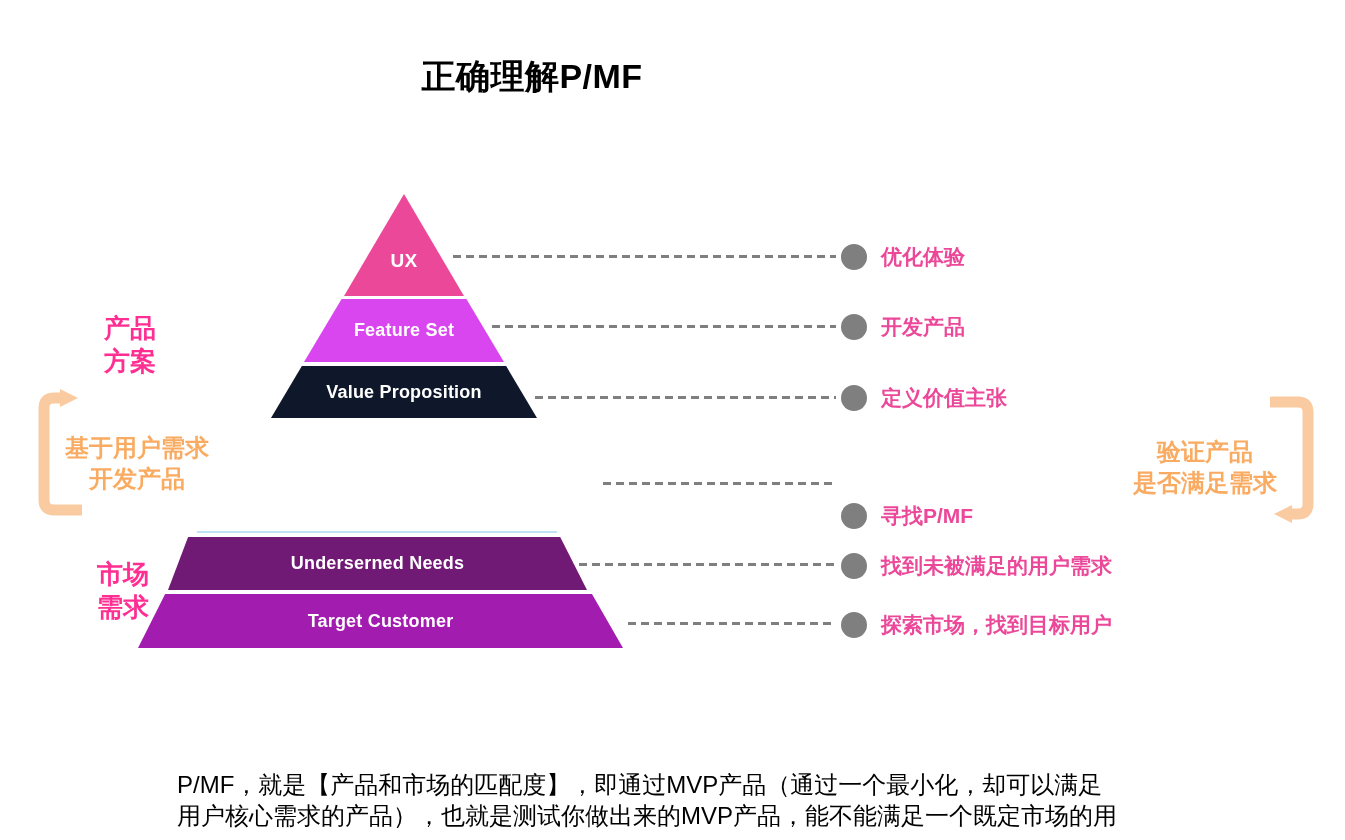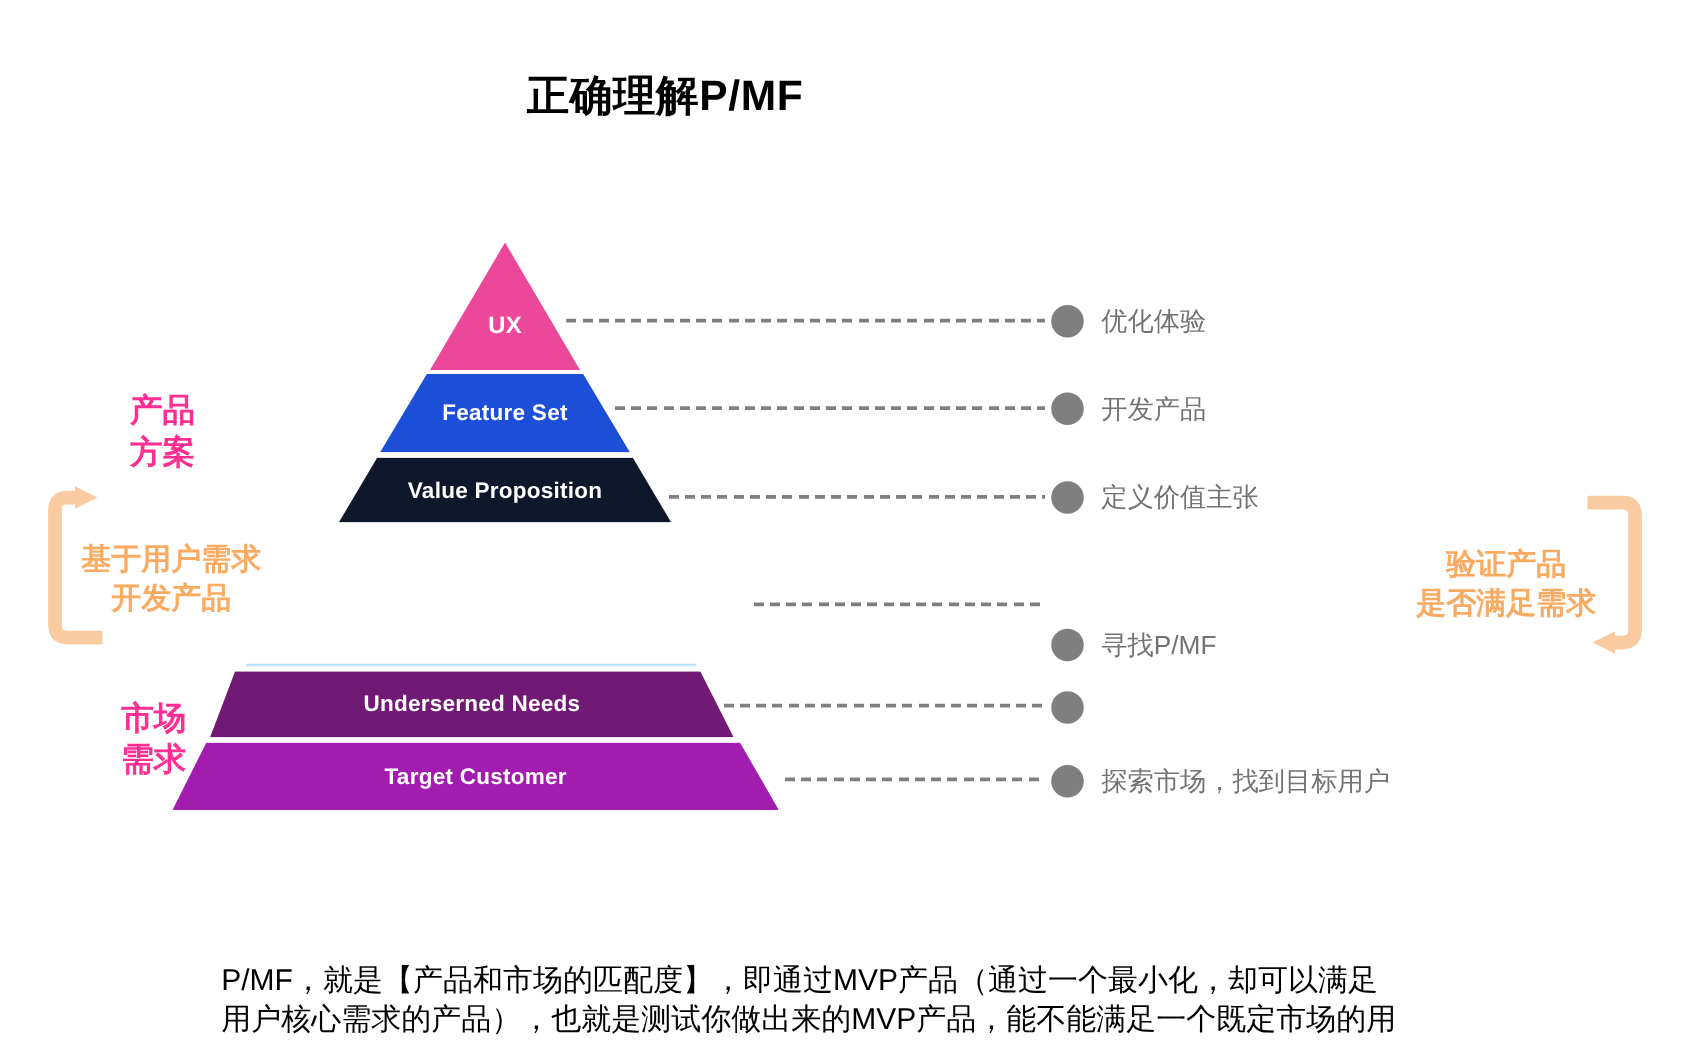--- a/index.html
+++ b/index.html
@@ -10,21 +10,21 @@
   }
   .abs{position:absolute;}
   .title{
     font-size:34px;font-weight:bold;color:#000;text-align:center;letter-spacing:0.5px;
   }
   .shape{position:absolute;display:flex;align-items:center;justify-content:center;}
   .shape .lbl{color:#fff;font-weight:bold;font-size:18px;letter-spacing:0.2px;}
   .layer-ux{left:344px;top:194px;width:120px;height:102px;background:#ec4899;
     clip-path:polygon(50% 0,100% 100%,0 100%);align-items:flex-end;padding-bottom:24px;box-sizing:border-box;}
   .layer-ux .lbl{font-size:19px;}
-  .layer-fs{left:304px;top:299px;width:200px;height:63px;background:#1d4ed8;
+  .layer-fs{left:304px;top:299px;width:200px;height:63px;background:#d946ef;
     clip-path:polygon(18.8% 0,81.2% 0,100% 100%,0 100%);}
   .layer-vp{left:271px;top:366px;width:266px;height:52px;background:#0f172a;
     clip-path:polygon(11.6% 0,88.4% 0,100% 100%,0 100%);}
   .layer-un{left:168px;top:537px;width:419px;height:53px;background:#701a75;
     clip-path:polygon(4.8% 0,93.6% 0,100% 100%,0 100%);}
   .layer-tc{left:138px;top:594px;width:485px;height:54px;background:#a21caf;
     clip-path:polygon(5.6% 0,93.6% 0,100% 100%,0 100%);}
   .accent-line{left:197px;top:531px;width:360px;height:2px;background:#BFE2F6;}
   .pink-label{
     color:#FF2E93;font-size:26px;font-weight:bold;line-height:33px;
@@ -33,21 +33,21 @@
   .orange-note{
     color:#FAAB62;font-size:24px;font-weight:bold;line-height:31px;
     text-align:center;white-space:pre-line;width:200px;
   }
   .dash{
     position:absolute;height:3px;
     background:repeating-linear-gradient(90deg,#7F7F7F 0 8px,transparent 8px 13px);
   }
   .ann-row{position:absolute;left:841px;height:32px;display:flex;align-items:center;gap:14px;}
   .dot{width:26px;height:26px;border-radius:50%;background:#7F7F7F;flex:0 0 auto;}
-  .ann-label{font-size:21px;font-weight:normal;color:#737373;white-space:nowrap;}
+  .ann-label{font-size:21px;font-weight:bold;color:#ec4899;white-space:nowrap;}
   .paragraph{
     left:177px;top:769px;width:1010px;font-size:24px;line-height:31px;color:#000;
     white-space:pre-line;
   }
   svg.bracket{position:absolute;width:44px;height:132px;}
 </style>
 </head>
 <body>
 
 <div id="canvas">
@@ -109,20 +109,21 @@
   <div class="ann-row" style="top:382px;">
     <span class="dot"></span>
     <span class="ann-label">定义价值主张</span>
   </div>
   <div class="ann-row" style="top:468px;margin-top:32px;">
     <span class="dot"></span>
     <span class="ann-label">寻找P/MF</span>
   </div>
   <div class="ann-row" style="top:550px;">
     <span class="dot"></span>
+    <span class="ann-label">找到未被满足的用户需求</span>
   </div>
   <div class="ann-row" style="top:609px;">
     <span class="dot"></span>
     <span class="ann-label">探索市场，找到目标用户</span>
   </div>
 
   <div class="abs paragraph">P/MF，就是【产品和市场的匹配度】，即通过MVP产品（通过一个最小化，却可以满足
 用户核心需求的产品），也就是测试你做出来的MVP产品，能不能满足一个既定市场的用</div>
 
 </div>

